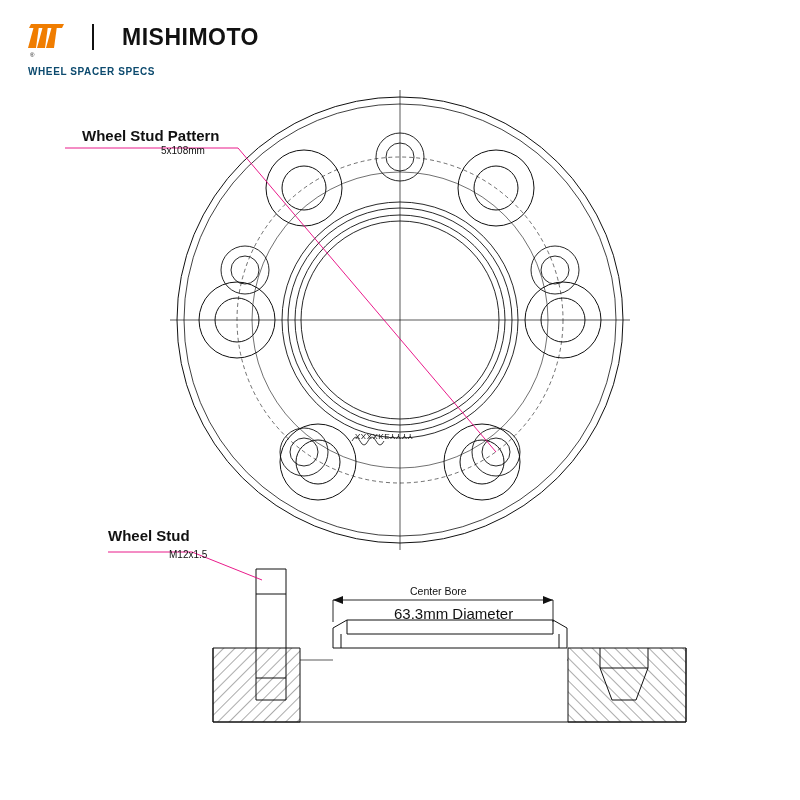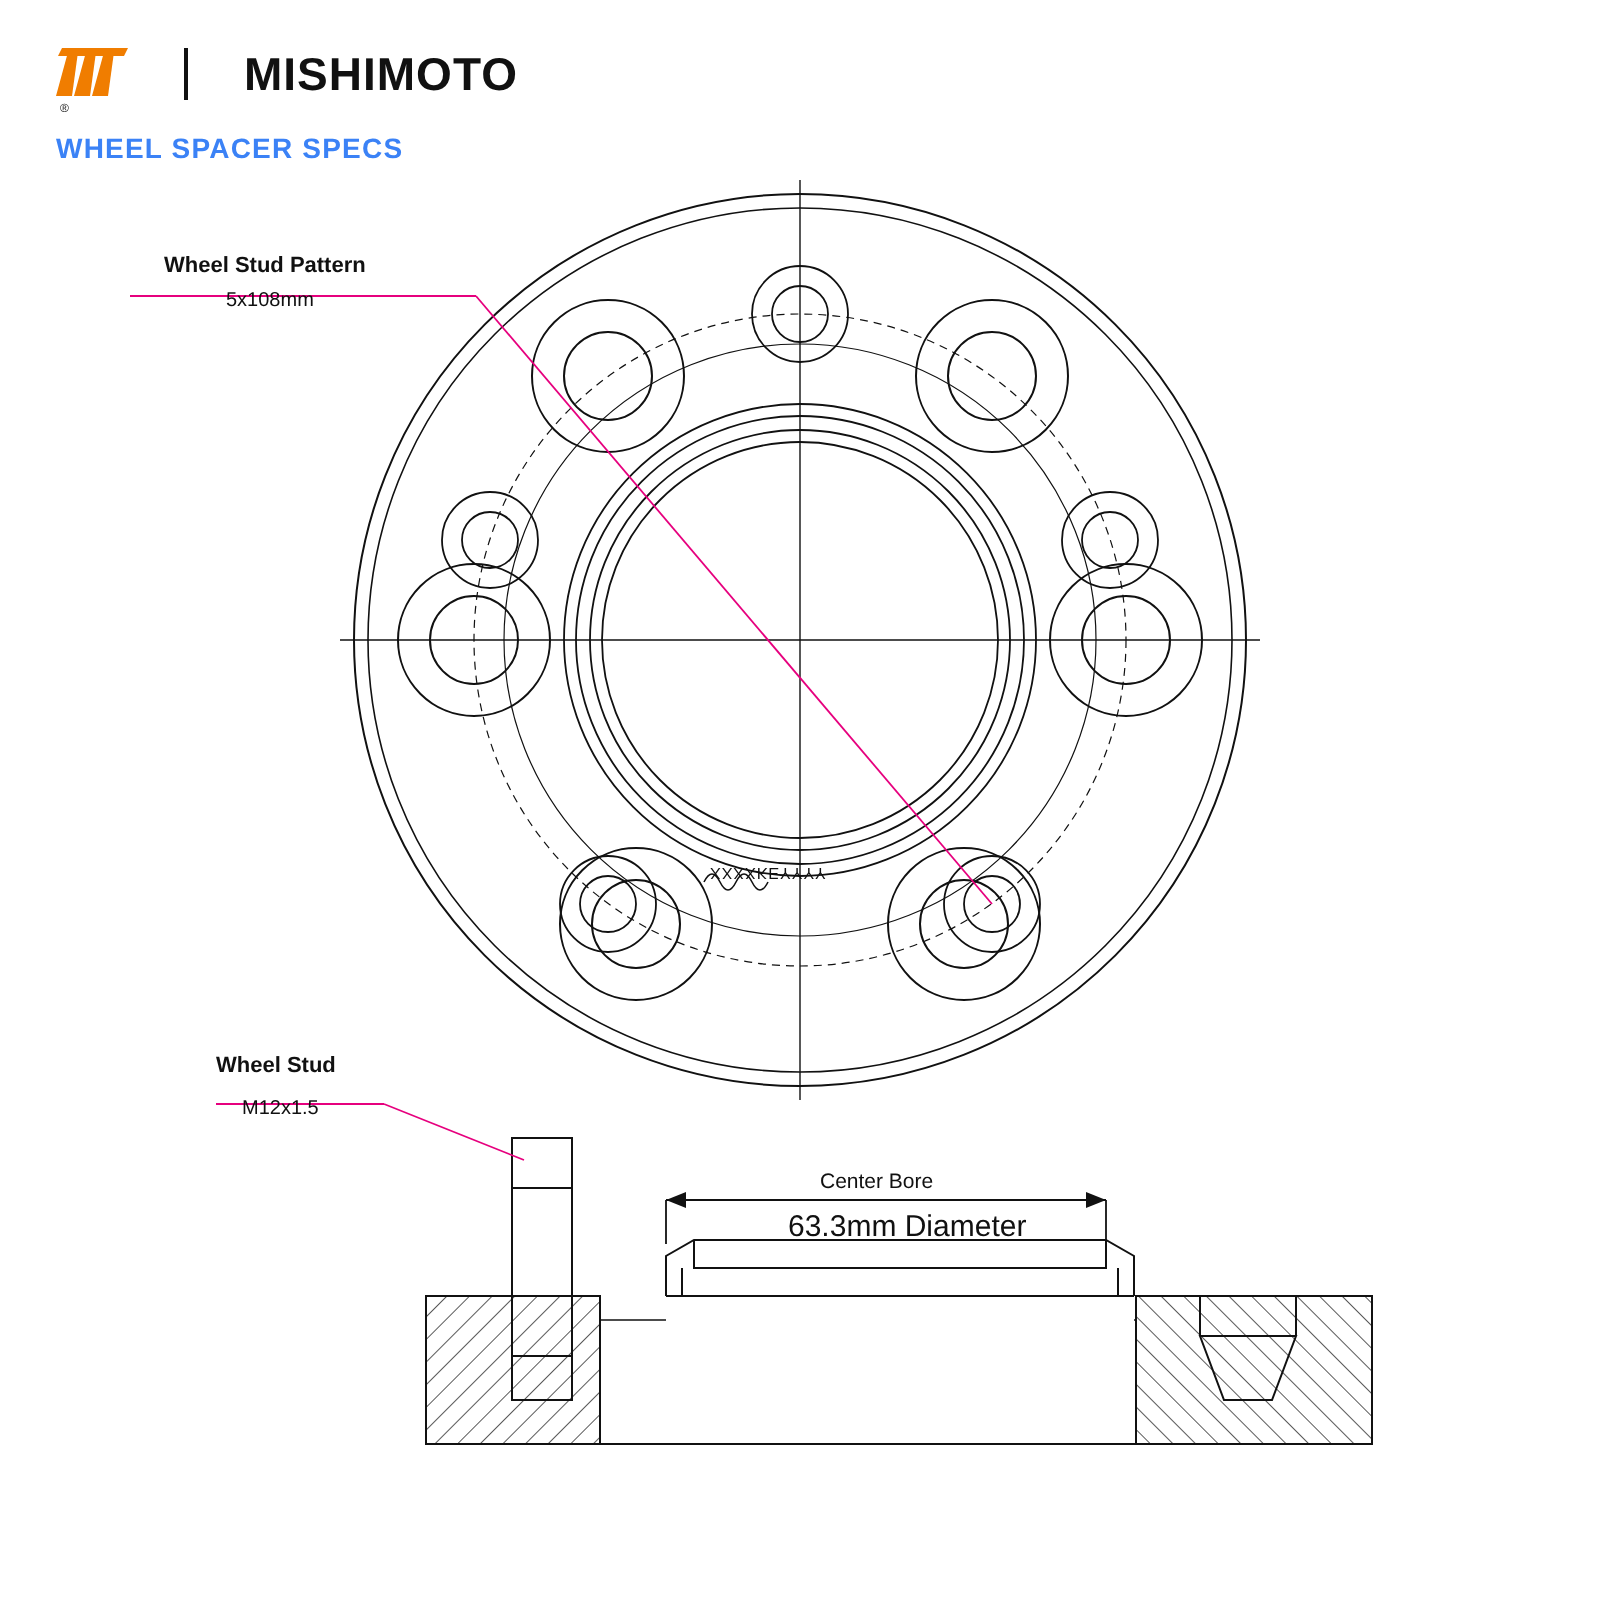--- a/index.html
+++ b/index.html
@@ -50,40 +50,41 @@
     position: absolute;
     left: 30px;
     top: 52px;
     font-size: 6px;
     color: #111111;
   }
   .subtitle {
     position: absolute;
     left: 28px;
     top: 66px;
-    font-size: 14px;
+    font-size: 10px;
     font-weight: bold;
     letter-spacing: 0.6px;
-    color: #3b82f6;
+    color: #0c4a6e;
   }
 
   
   .callout-label {
     position: absolute;
-    font-size: 11px;
+    font-size: 15px;
     font-weight: bold;
     color: #111111;
     white-space: nowrap;
   }
   .callout-value {
     position: absolute;
     font-size: 10px;
     font-weight: normal;
     color: #111111;
     white-space: nowrap;
+    margin-left: 48px;
   }
   .dim-label {
     position: absolute;
     font-size: 10.5px;
     font-weight: normal;
     color: #111111;
     white-space: nowrap;
   }
   .dim-value {
     position: absolute;

